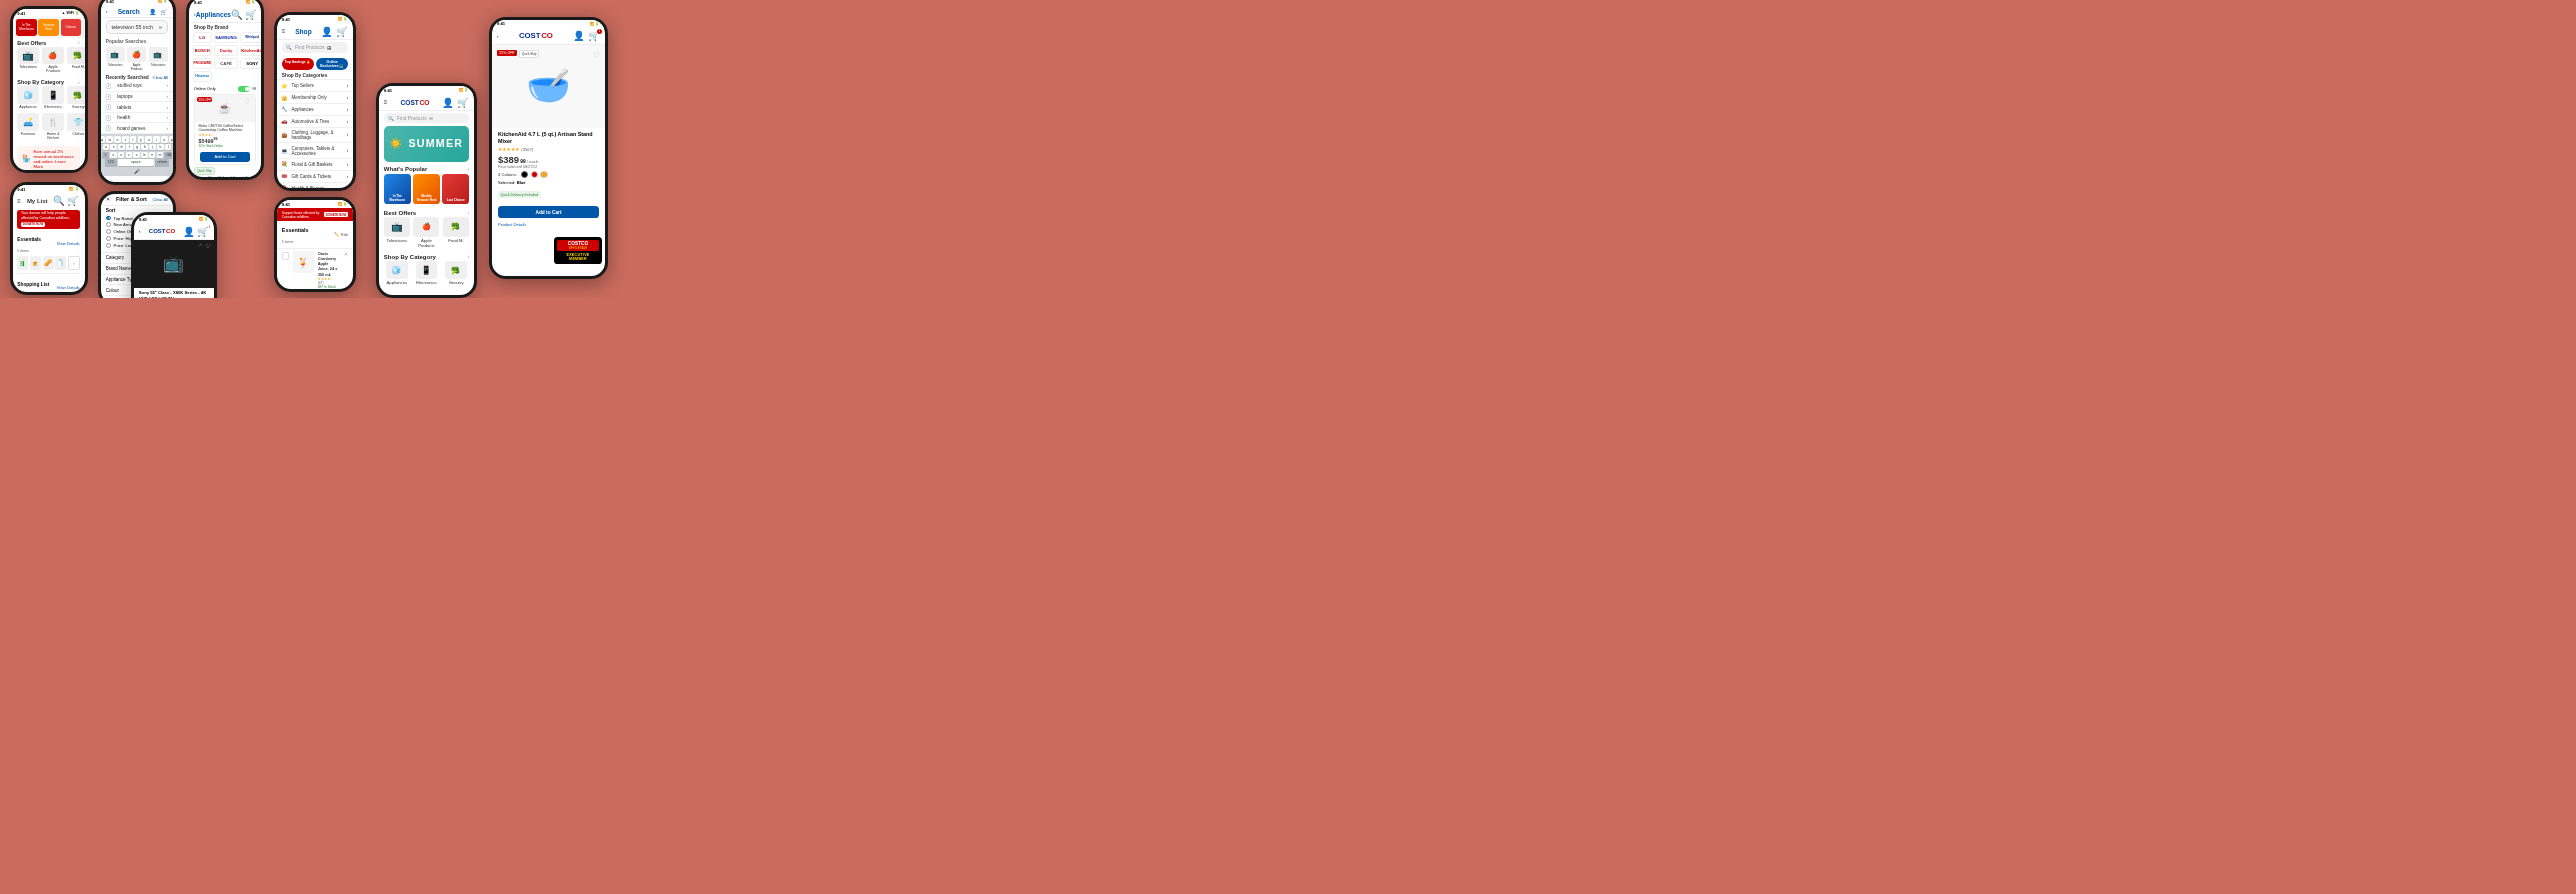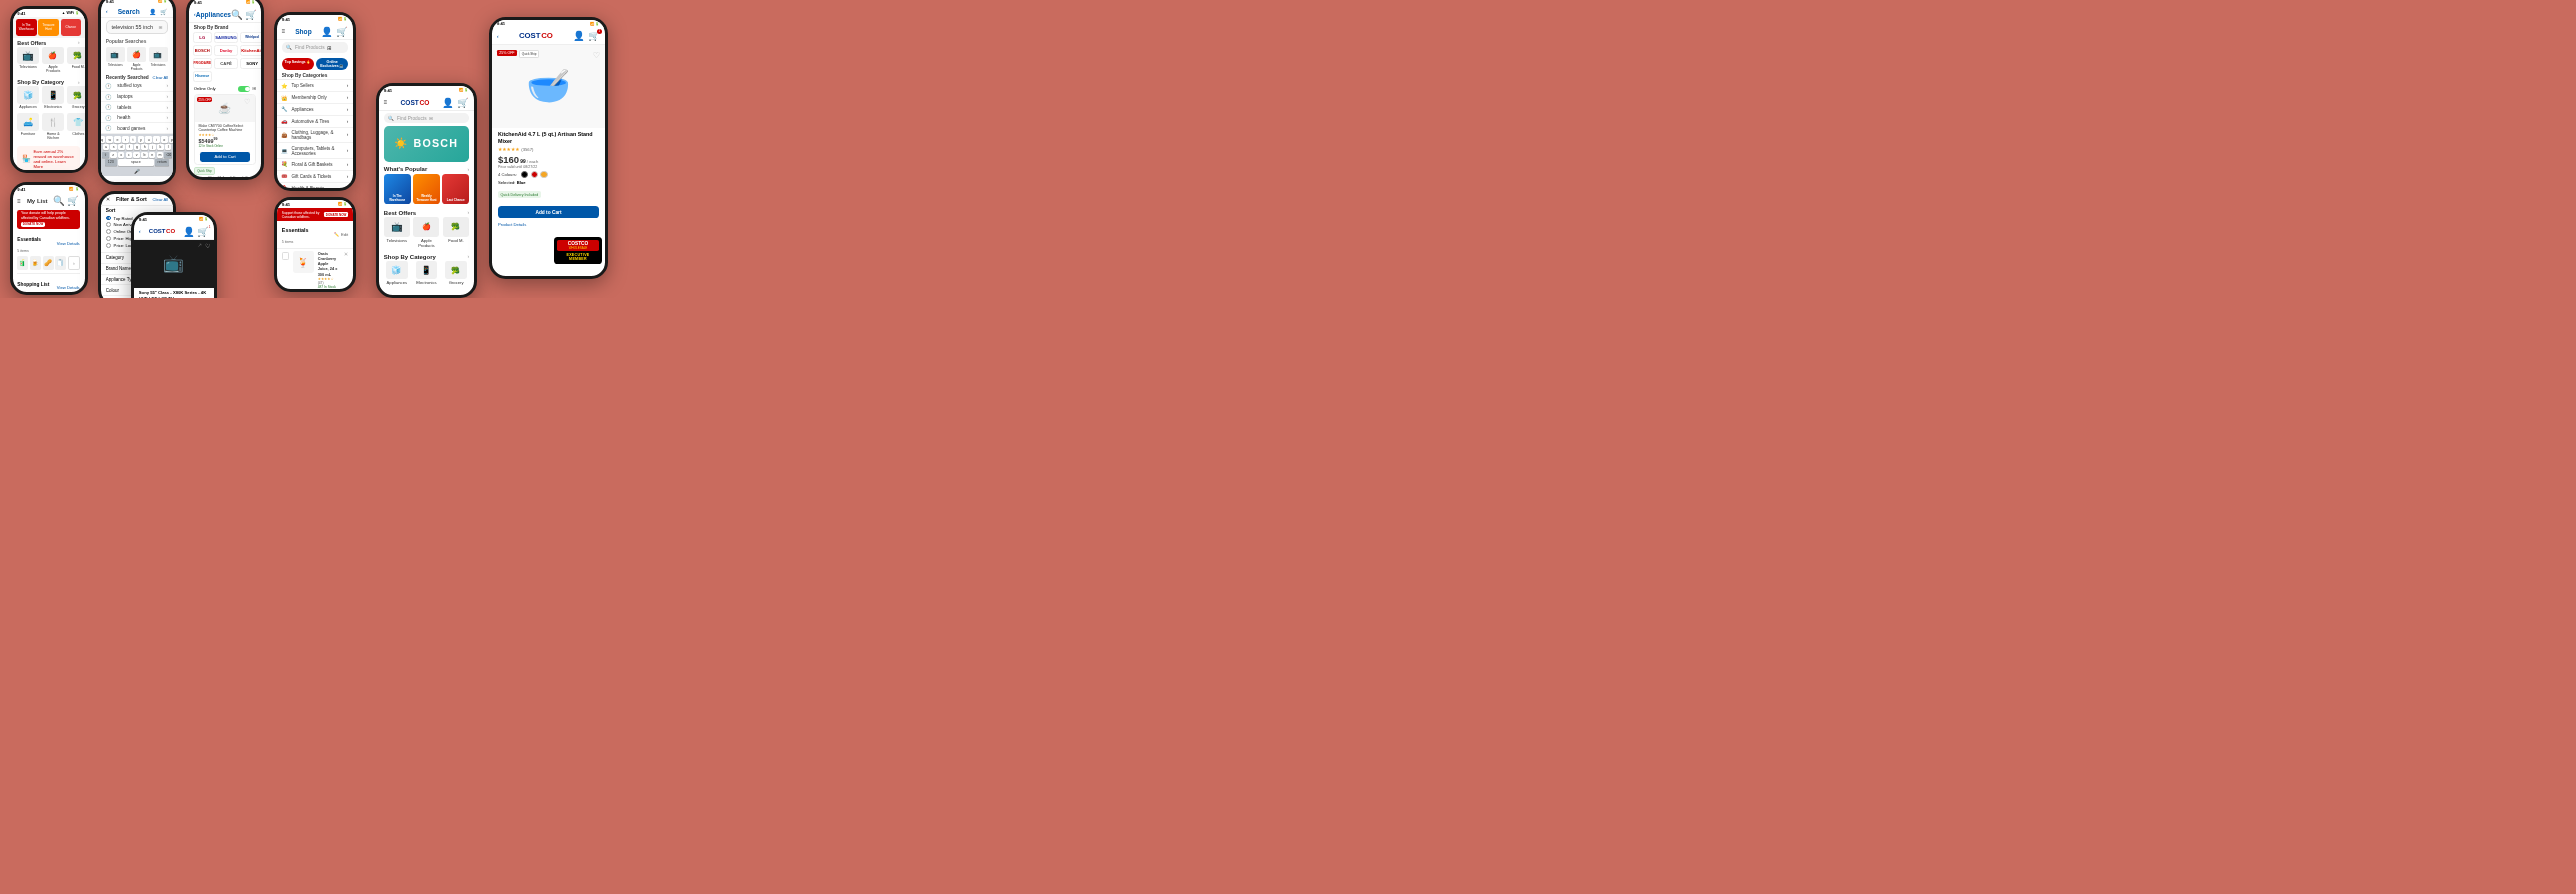--- a/index.html
+++ b/index.html
@@ -1187,21 +1187,21 @@
     </div>
   </div>
 
   <div class="search-bar">
     <span>🔍</span>
     <span>Find Products</span>
     <span>⊞</span>
   </div>
 
   <div style="margin:2.4px 4.8px;border-radius:4.8px;overflow:hidden;height:36px;background:linear-gradient(135deg,#4db6ac,#26a69a);display:flex;align-items:center;justify-content:center;color:#fff;font-size:10.7px;font-weight:900;letter-spacing:1.2px;">
-    ☀️ BOSCH
+    ☀️ SUMMER
   </div>
 
   <div class="section-header">
     <span class="section-title">What's Popular</span>
     <span class="section-chevron">›</span>
   </div>
 
   <div class="whats-popular-row">
     <div class="popular-card" style="background:linear-gradient(135deg,#1e88e5,#0d47a1);">
       <span>In The Warehouse</span>
@@ -1288,21 +1288,21 @@
 
   <div class="product-large-detail">
     <div class="product-large-name">KitchenAid 4.7 L (5 qt.) Artisan Stand Mixer</div>
 
     <div class="stars-row">
       <span class="stars">★★★★★</span>
       <span class="review-count">(3567)</span>
     </div>
 
     <div style="display:flex;align-items:baseline;gap:1.2px;">
-      <span class="price-large">$160</span>
+      <span class="price-large">$389</span>
       <sup style="font-size:4.8px;font-weight:700;">99</sup>
       <span class="price-unit">/ each</span>
     </div>
     <div class="price-valid">Price valid until 08/27/22</div>
 
     <div class="color-row">
       <div style="font-size:4.2px;color:#333;margin-right:1.8px;">4 Colours:</div>
       <div class="color-dot" style="background:#000;border:1.2px solid #666;"></div>
       <div class="color-dot" style="background:#cc0000;border:1.2px solid #ccc;"></div>
       <div class="color-dot" style="background:#f5a623;border:1.2px solid #ccc;"></div>

